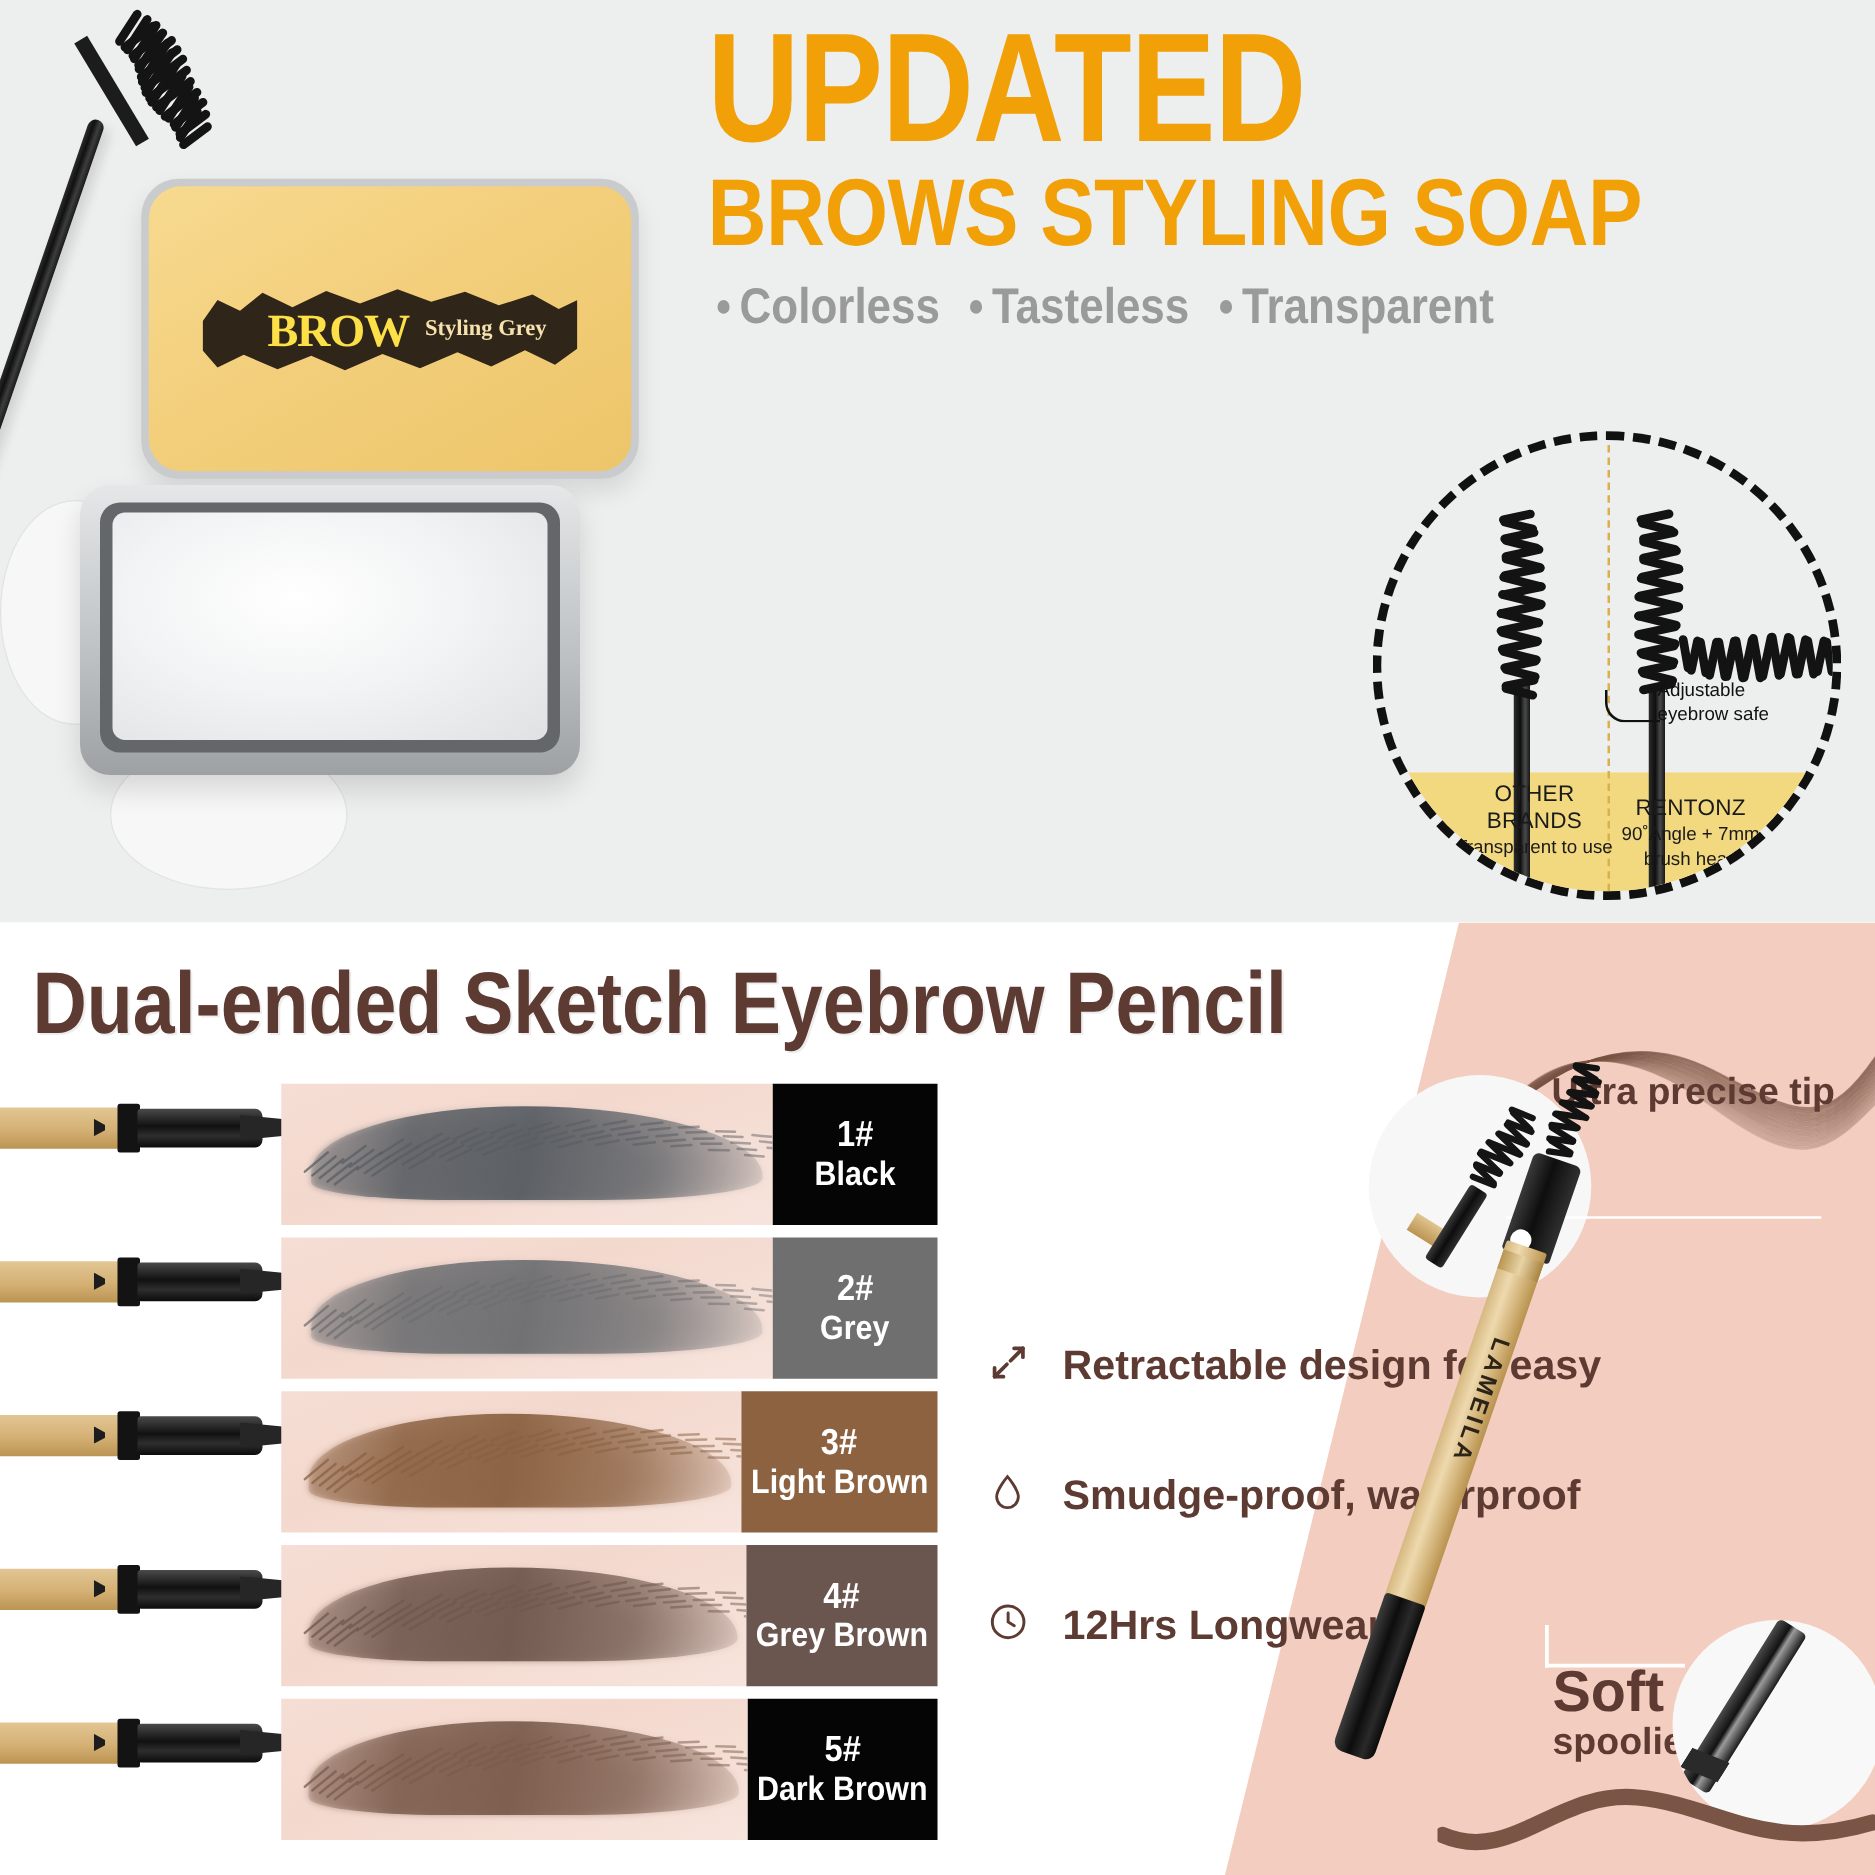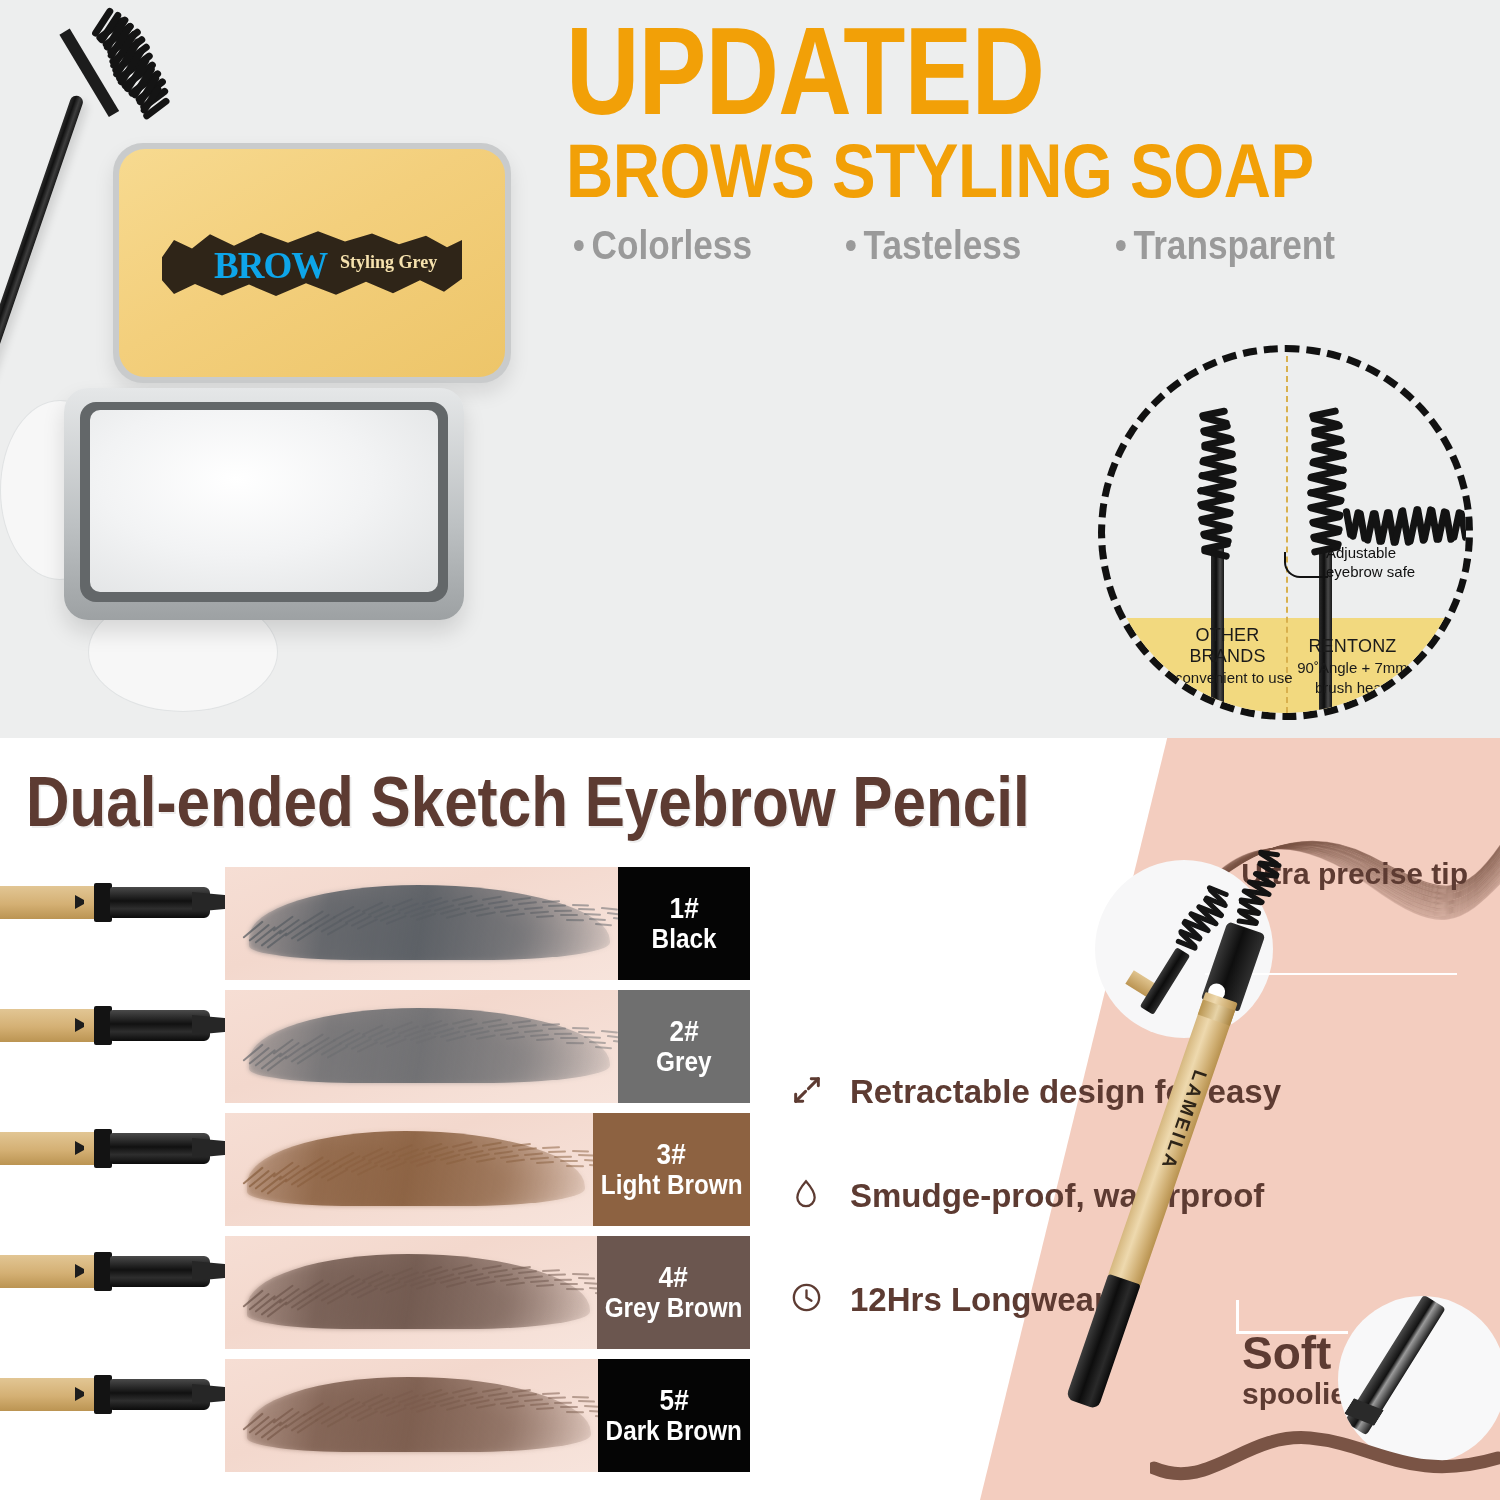--- a/index.html
+++ b/index.html
@@ -56,21 +56,21 @@
     background:#2f2518;
     clip-path: polygon(0% 42%,4% 18%,10% 30%,16% 10%,24% 26%,33% 8%,42% 22%,
       52% 6%,61% 20%,70% 9%,79% 24%,88% 12%,95% 28%,100% 18%,
       100% 72%,94% 90%,86% 74%,77% 92%,68% 76%,58% 94%,48% 78%,
       38% 96%,29% 80%,20% 95%,11% 79%,4% 93%,0% 74%);
   }
   .brush-stroke .logo-main{
     position:absolute; left:52px; top:17px;
     font-family:"Liberation Serif", serif;
     font-weight:bold; font-size:37px; letter-spacing:-1px;
-    color:#0ea5e9;
+    color:#fde047;
   }
   .brush-stroke .logo-sub{
     position:absolute; left:178px; top:25px;
     font-family:"Liberation Serif", serif;
     font-weight:bold; font-size:18px; color:#f6e2ae;
   }
 
   
   #soap-tin-open{
     position:absolute; left:64px; top:388px; width:400px; height:232px;
@@ -102,21 +102,21 @@
   }
   #title-soap{
     margin-top:4px;
     font-family:"Liberation Sans Narrow","Liberation Sans",sans-serif;
     font-weight:bold; font-size:76px; line-height:1;
     color:#f2a007; letter-spacing:-.5px;
     transform:scaleX(.86); transform-origin:left center;
     white-space:nowrap;
   }
   #feature-bullets{
-    display:flex; gap:70px; margin-top:14px; padding-left:8px;
+    display:flex; margin-top:14px; padding-left:8px;
   }
   #feature-bullets .fb{
     display:flex; align-items:center; gap:9px;
     font-family:"Liberation Sans Narrow","Liberation Sans",sans-serif;
     font-weight:bold; font-size:40px; color:#9a9a9a;
     transform:scaleX(.88); transform-origin:left center;
     white-space:nowrap;
   }
   #feature-bullets .dot{
     width:11px; height:11px; border-radius:50%; background:#9a9a9a; flex:0 0 auto;
@@ -500,21 +500,21 @@
           <i style="position: absolute; top: 1.67043px; left: 97.2941px; height: 34.7059px; width: 7px; background: rgb(19, 19, 19); border-radius: 4px; transform: rotate(12deg);"></i>
           <i style="position: absolute; top: 2.60068px; left: 104.471px; height: 33.5294px; width: 7px; background: rgb(19, 19, 19); border-radius: 4px; transform: rotate(-10deg);"></i>
           <i style="position: absolute; top: 3.40034px; left: 111.647px; height: 32.3529px; width: 7px; background: rgb(19, 19, 19); border-radius: 4px; transform: rotate(12deg);"></i>
           <i style="position: absolute; top: 3.89558px; left: 118.824px; height: 31.1765px; width: 7px; background: rgb(19, 19, 19); border-radius: 4px; transform: rotate(-10deg);"></i>
           <i style="position: absolute; top: 3.97872px; left: 126px; height: 30px; width: 7px; background: rgb(19, 19, 19); border-radius: 4px; transform: rotate(12deg);"></i>
         </div>
     </div>
 
     <div id="cmp-label-left">
       <div class="cmp-title">OTHER BRANDS</div>
-      <div class="cmp-sub">Inconvenient to use</div>
+      <div class="cmp-sub">Transparent to use</div>
     </div>
     <div id="cmp-label-right">
       <div class="cmp-title">RENTONZ</div>
       <div class="cmp-sub">90˚Angle + 7mm</div>
       <div class="cmp-sub">brush head</div>
     </div>
 
     <div id="adjustable-callout">
       <span class="leader"></span>
       <div>Adjustable</div>

